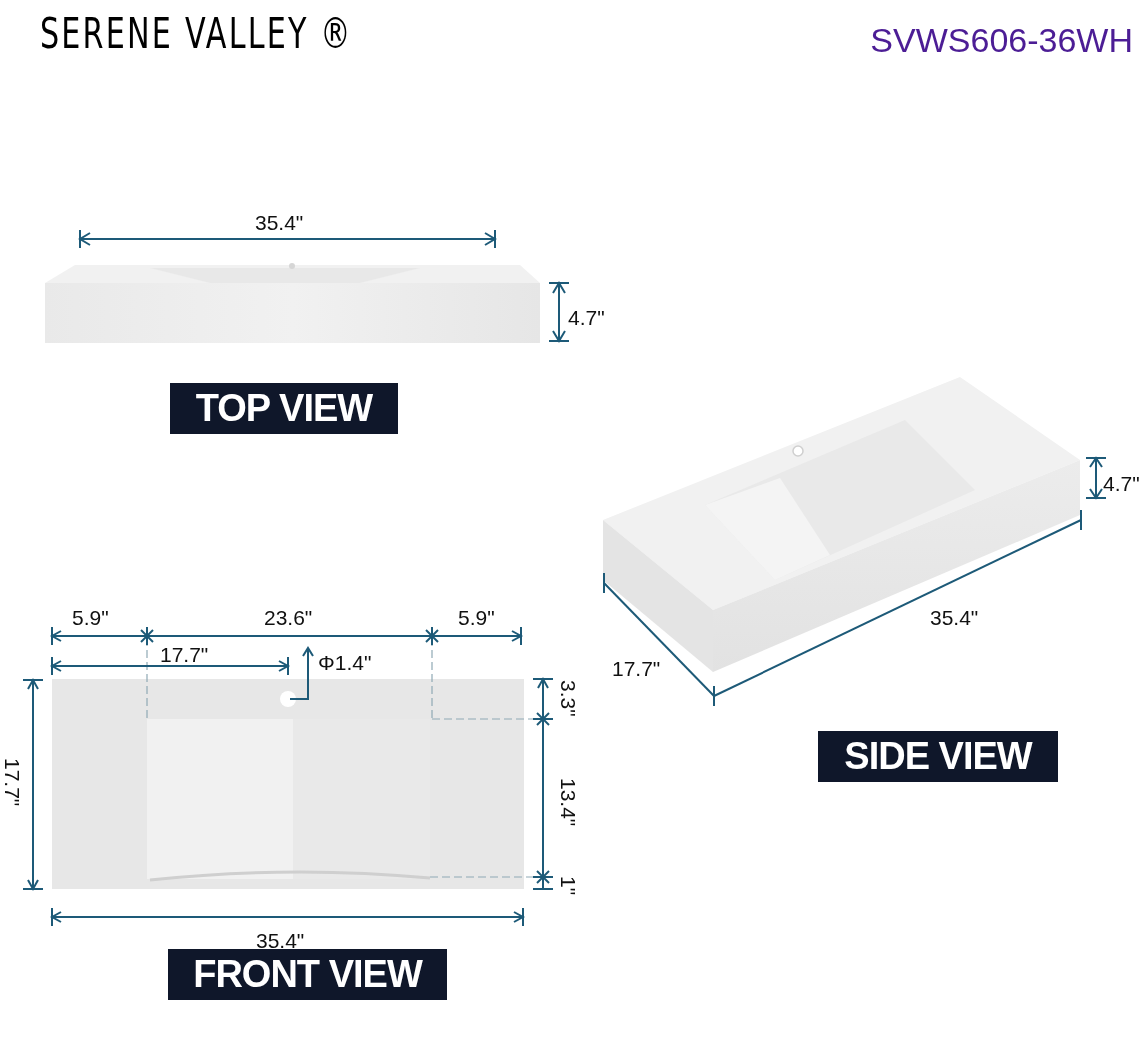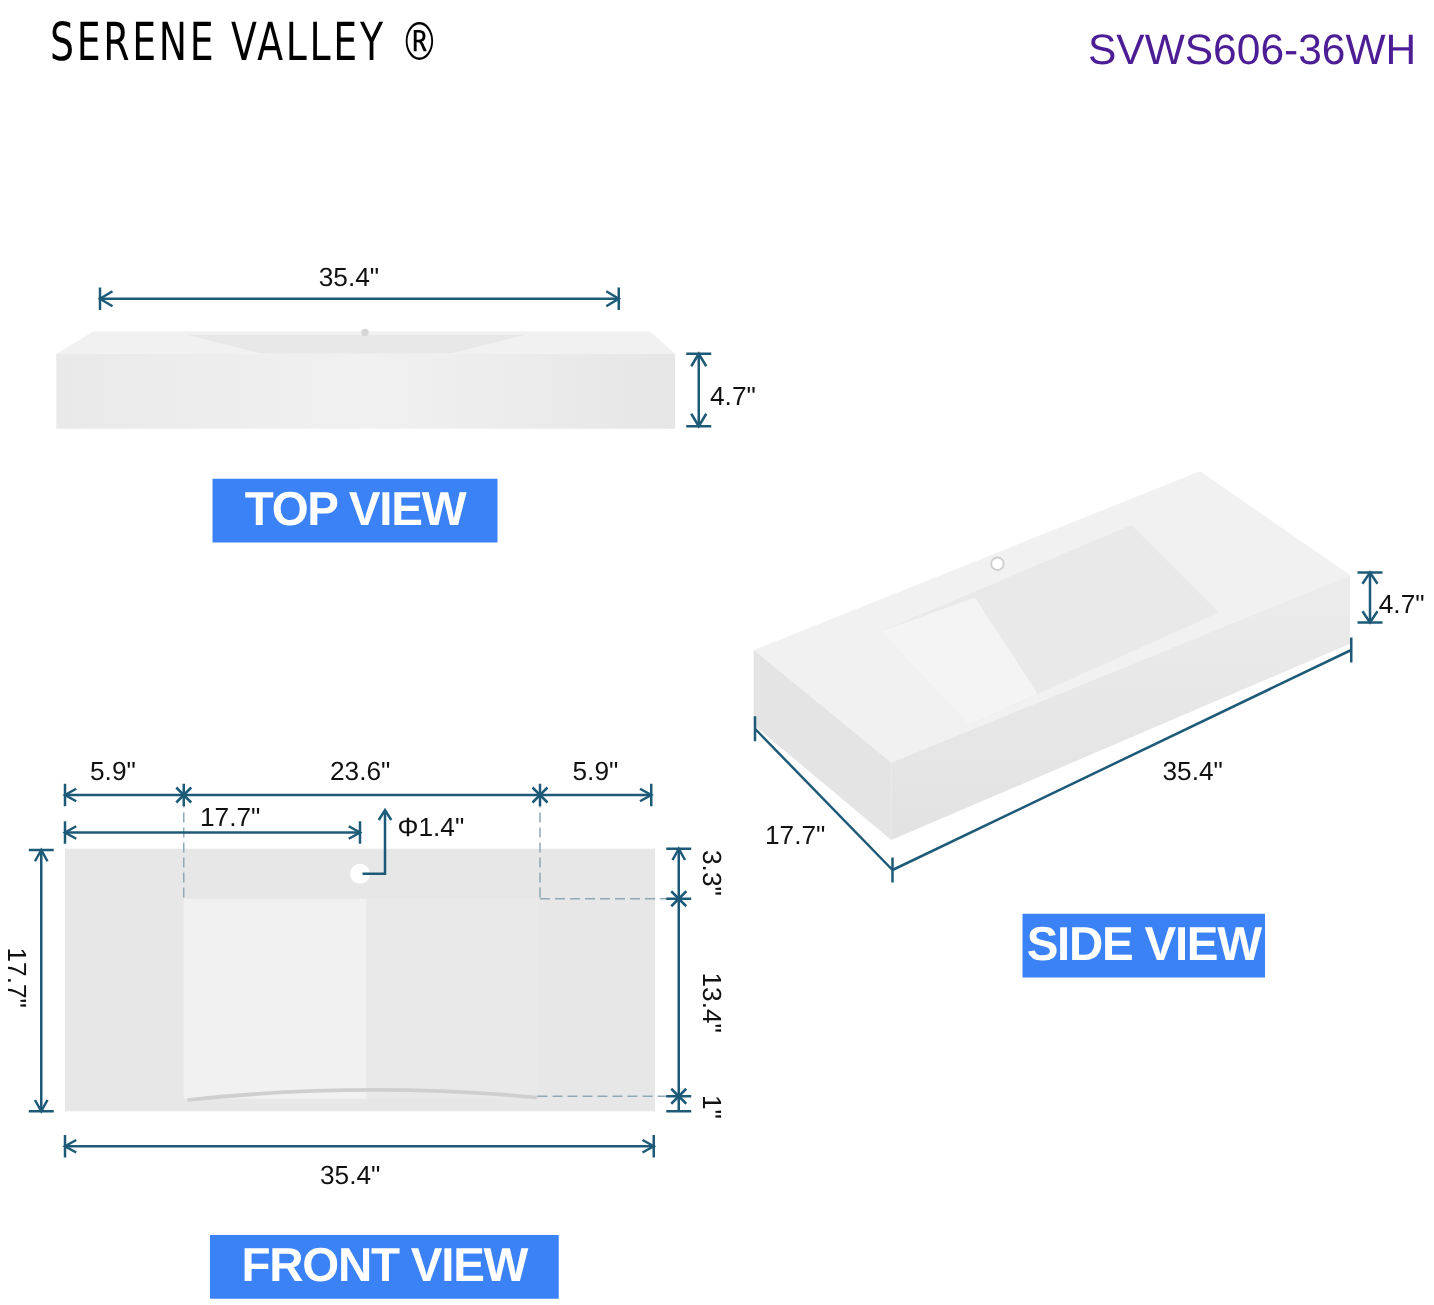--- a/index.html
+++ b/index.html
@@ -1,21 +1,21 @@
 <!DOCTYPE html>
 <html><head>
 <meta charset="utf-8">
 <style>
   html, body { margin:0; padding:0; background:#ffffff; }
   body { width:1147px; height:1044px; position:relative; overflow:hidden; font-family:"Liberation Sans", sans-serif; }
   .abs { position:absolute; }
   .brand { left:40px; top:8px; font-family:"DejaVu Sans", sans-serif; font-size:42px; font-weight:400; letter-spacing:3px; color:#000; transform:scaleX(0.72); transform-origin:left top; line-height:52px; }
   .model { right:14px; top:20px; font-size:34px; color:#4c1d95; line-height:40px; }
   .dim { font-size:21px; color:#111; line-height:24px; white-space:nowrap; }
-  .badge { background:#3b82f6; color:#fff; font-weight:700; font-size:38px; letter-spacing:-1px; display:flex; align-items:center; justify-content:center; }
+  .badge { background:#0f172a; color:#fff; font-weight:700; font-size:38px; letter-spacing:-1px; display:flex; align-items:center; justify-content:center; }
   .rot { transform-origin:left top; }
   svg { position:absolute; left:0; top:0; }
 </style>
 </head>
 <body>
 
 <div class="abs brand">SERENE VALLEY ®</div>
 <div class="abs model">SVWS606-36WH</div>
 
 <svg width="1147" height="1044">
@@ -158,25 +158,25 @@
   </g>
 </svg>
 
 <div class="abs dim" style="left:255px;top:211px;">35.4"</div>
 <div class="abs dim" style="left:568px;top:306px;">4.7"</div>
 <div class="abs badge" style="left:170px;top:383px;width:228px;height:51px;">TOP VIEW</div>
 
 <div class="abs dim" style="left:1103px;top:472px;">4.7"</div>
 <div class="abs dim" style="left:930px;top:606px;">35.4"</div>
 <div class="abs dim" style="left:612px;top:657px;">17.7"</div>
-<div class="abs badge" style="left:818px;top:731px;width:194px;height:51px;">SIDE VIEW</div>
+<div class="abs badge" style="left:818px;top:731px;width:240px;height:51px;">SIDE VIEW</div>
 
 <div class="abs dim" style="left:72px;top:606px;">5.9"</div>
 <div class="abs dim" style="left:264px;top:606px;">23.6"</div>
 <div class="abs dim" style="left:458px;top:606px;">5.9"</div>
 <div class="abs dim" style="left:160px;top:643px;">17.7"</div>
 <div class="abs dim" style="left:318px;top:651px;">Φ1.4"</div>
 <div class="abs dim rot" style="left:24px;top:758px;transform:rotate(90deg);">17.7"</div>
 <div class="abs dim rot" style="left:580px;top:680px;transform:rotate(90deg);">3.3"</div>
 <div class="abs dim rot" style="left:580px;top:778px;transform:rotate(90deg);">13.4"</div>
 <div class="abs dim rot" style="left:580px;top:876px;transform:rotate(90deg);">1"</div>
 <div class="abs dim" style="left:256px;top:929px;">35.4"</div>
-<div class="abs badge" style="left:168px;top:988px;width:279px;height:51px;">FRONT VIEW</div>
+<div class="abs badge" style="left:168px;top:949px;width:279px;height:51px;">FRONT VIEW</div>
 
 </body></html>

